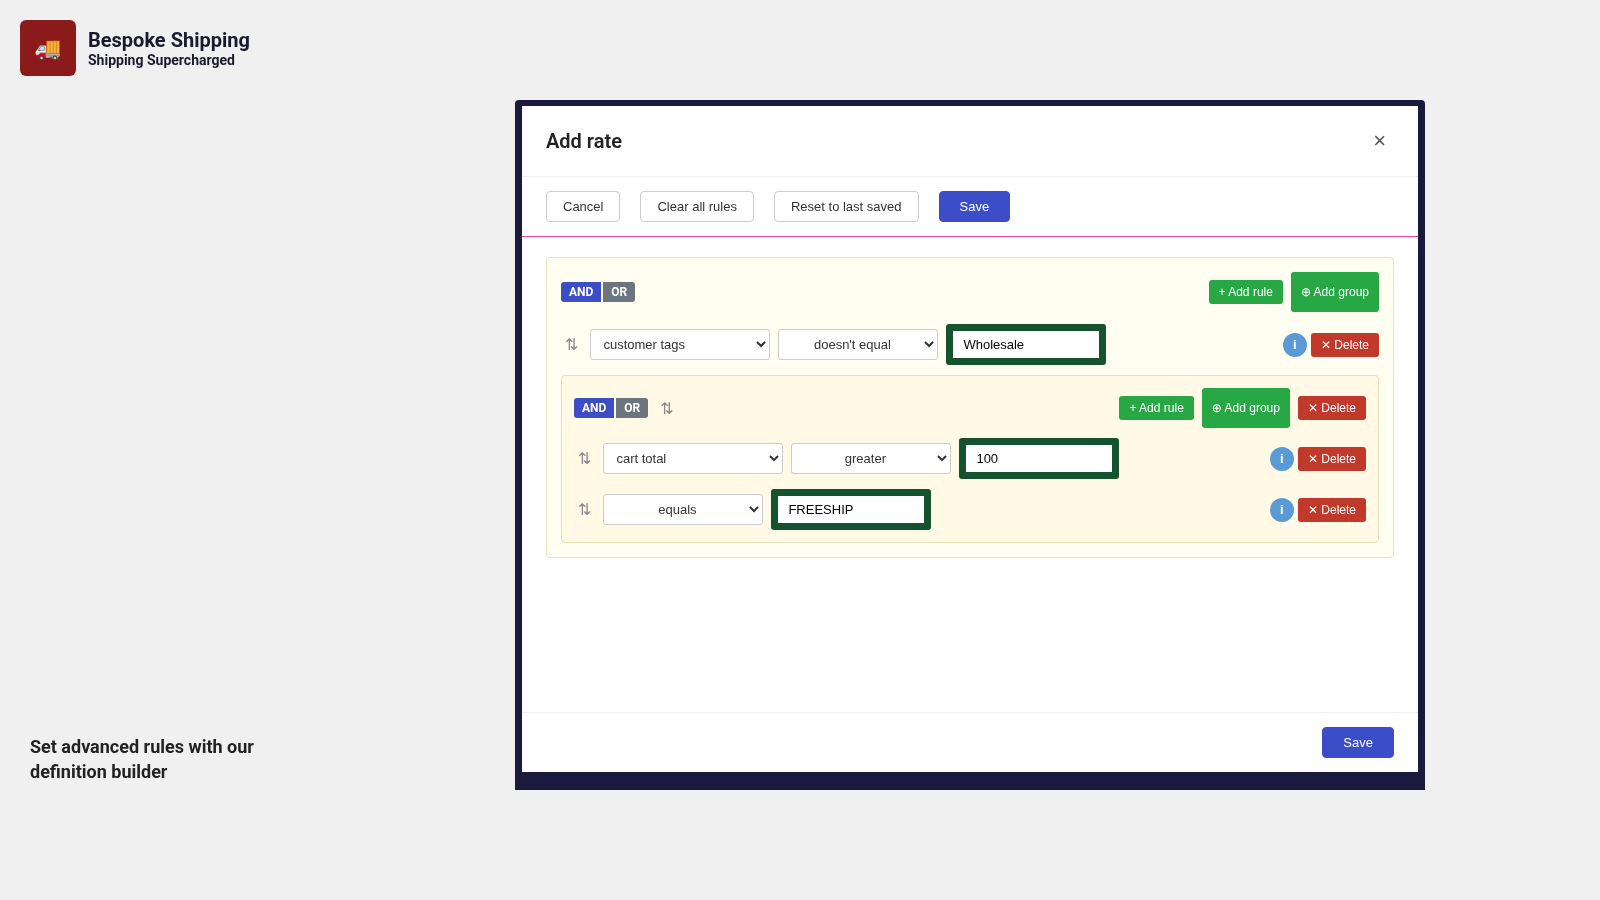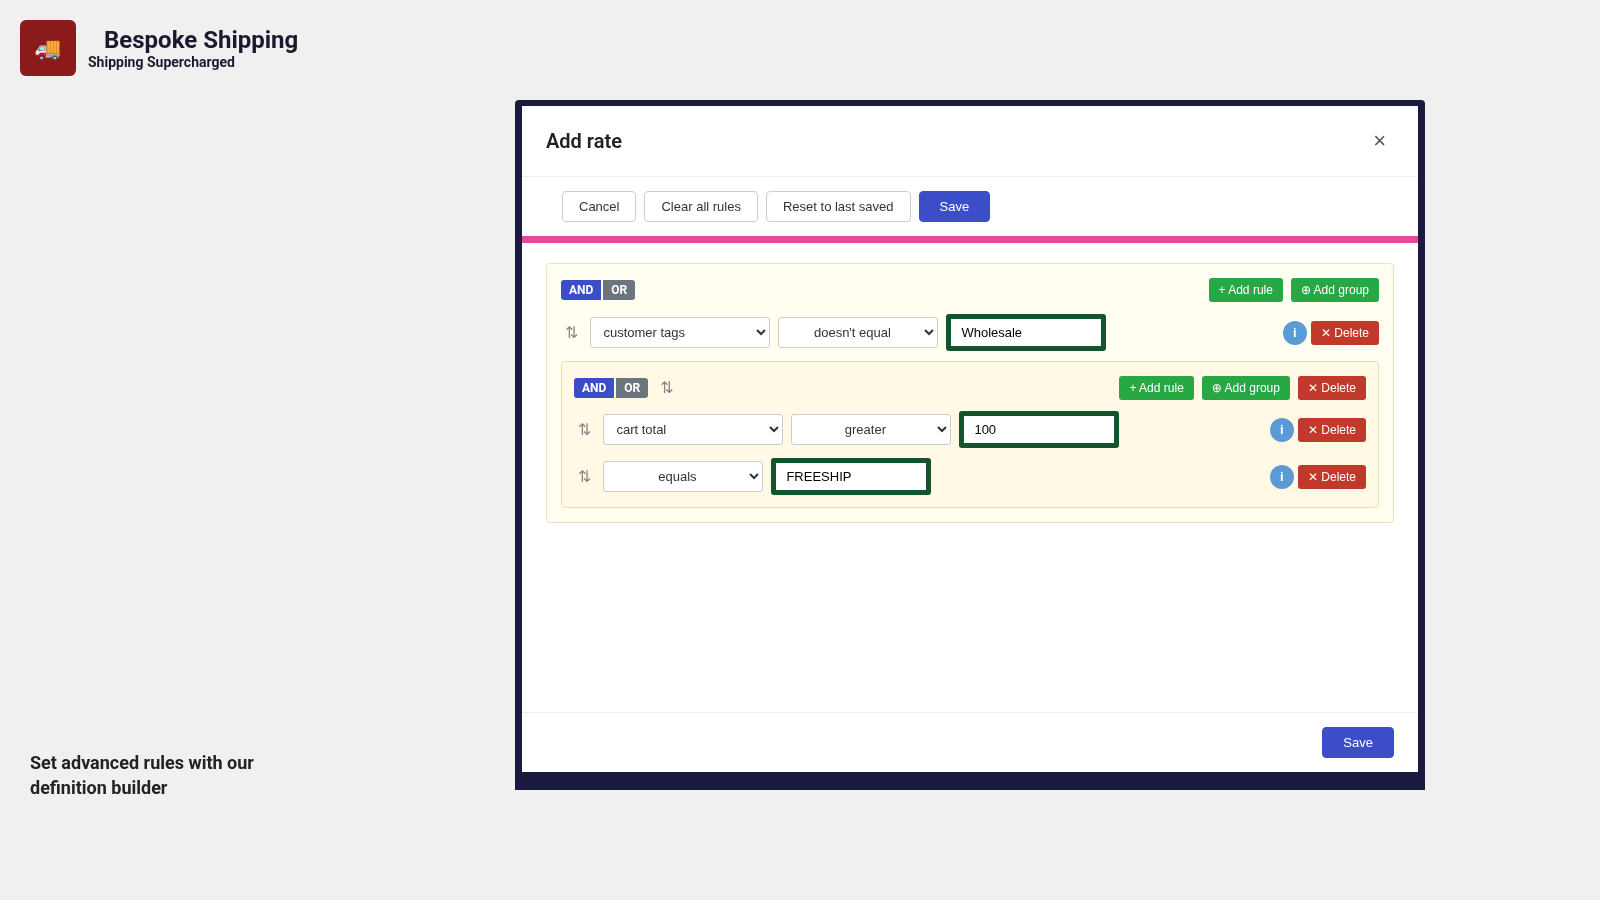--- a/index.html
+++ b/index.html
@@ -28,38 +28,37 @@
       border-radius: 6px;
       display: flex;
       align-items: center;
       justify-content: center;
       flex-direction: column;
     }
     .brand-logo-truck {
       font-size: 22px;
     }
     .brand-text h1 {
-      font-size: 24px;
+      font-size: 20px;
       font-weight: 700;
       color: #1a1a2e;
-      margin-left: 16px;
     }
     .brand-text p {
       font-size: 14px;
       color: #555;
     }
     .brand-text p span {
       font-weight: 700;
       color: #1a1a2e;
     }
 
     
     .bottom-left-text {
       position: absolute;
-      bottom: 100px;
+      bottom: 116px;
       left: 30px;
       font-size: 18px;
       font-weight: 700;
       color: #222;
       max-width: 300px;
       line-height: 1.4;
     }
 
     
     .modal-backdrop {
@@ -113,23 +112,23 @@
       border: none;
       font-size: 22px;
       cursor: pointer;
       color: #555;
       padding: 4px 8px;
     }
 
     
     .modal-toolbar {
       display: flex;
-      gap: 8px;
-      padding: 14px 40px;
-      border-bottom: 7px solid #ec4899;
+      gap: 20px;
+      padding: 14px 24px;
+      border-bottom: 1px solid #ec4899;
     }
     .btn {
       padding: 7px 16px;
       border-radius: 4px;
       border: 1px solid #ccc;
       background: #fff;
       font-size: 13px;
       cursor: pointer;
       color: #333;
     }
@@ -197,21 +196,21 @@
       border: none;
       padding: 5px 10px;
       font-size: 12px;
       border-radius: 3px;
       cursor: pointer;
     }
     .btn-add-group {
       background: #28a745;
       color: #fff;
       border: none;
-      padding: 5px 10px;
+      padding: 13px 10px;
       font-size: 12px;
       border-radius: 3px;
       cursor: pointer;
     }
     .btn-delete-red {
       background: #c0392b;
       color: #fff;
       border: none;
       padding: 5px 10px;
       font-size: 12px;
@@ -238,21 +237,21 @@
       border-radius: 3px;
       font-size: 13px;
       background: #fff;
       color: #333;
       cursor: pointer;
     }
     .rule-select-field { width: 180px; }
     .rule-select-op { width: 160px; text-align: center; }
     .rule-input {
       padding: 6px 10px;
-      border: 5px solid #14532d;
+      border: 7px solid #14532d;
       border-radius: 3px;
       font-size: 13px;
       width: 160px;
     }
     .rule-row-actions {
       display: flex;
       align-items: center;
       gap: 4px;
       margin-left: auto;
     }

